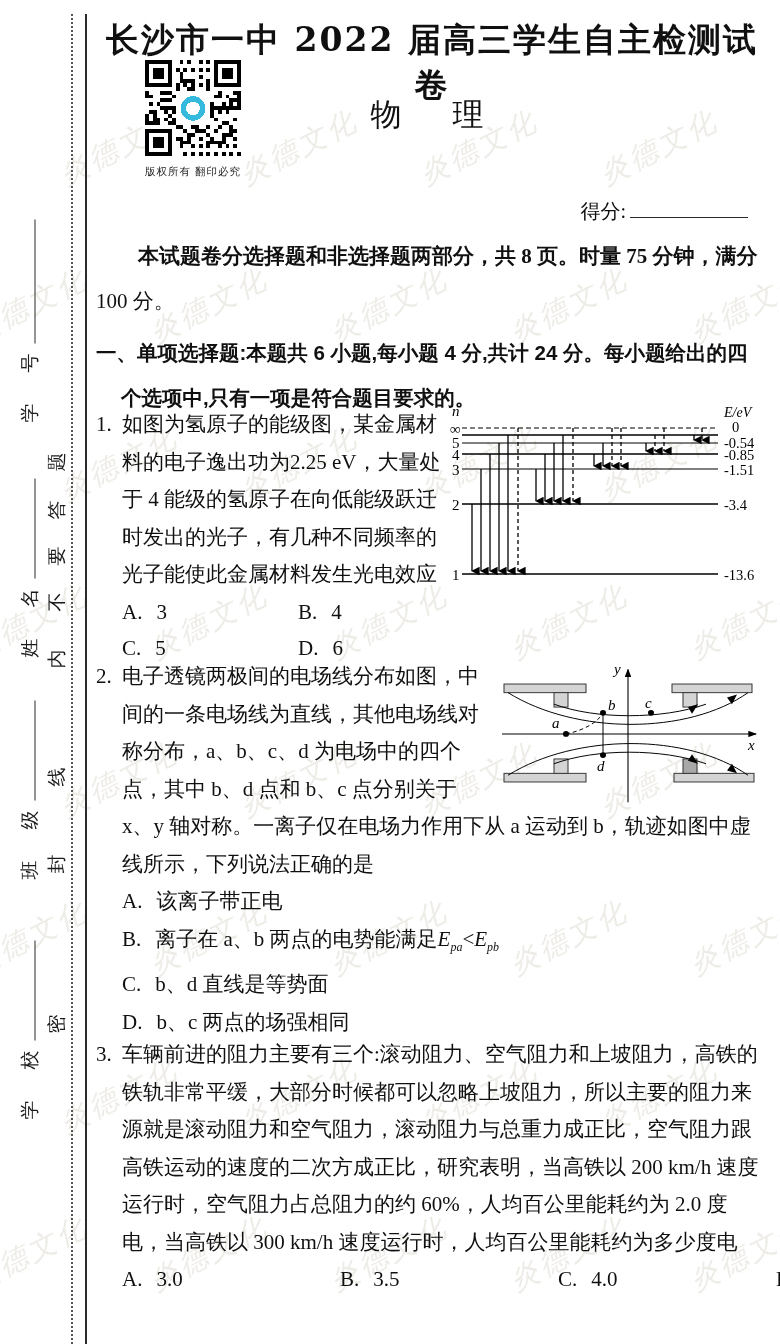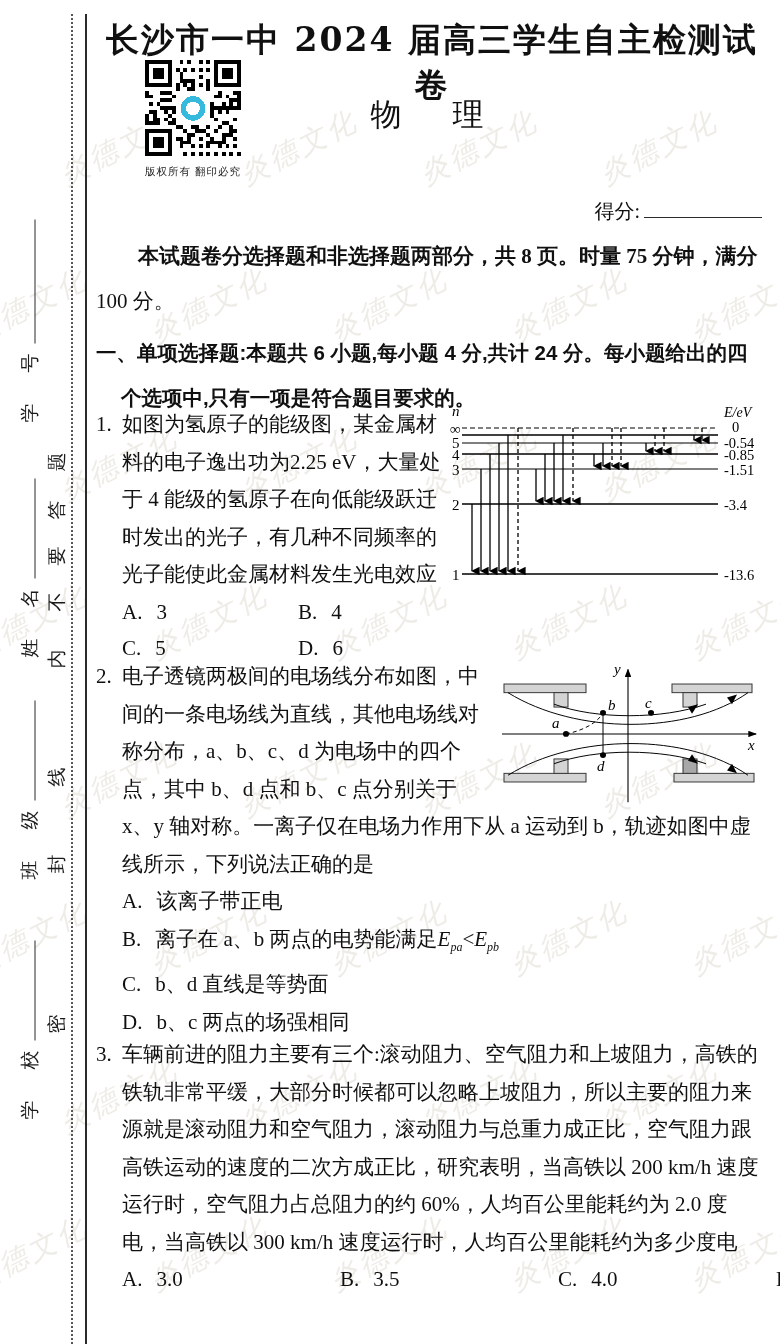--- a/index.html
+++ b/index.html
@@ -18,21 +18,21 @@
   .blank-long{width:124px;}
   .seal-char{position:absolute;left:45px;width:24px;text-align:center;transform:rotate(-90deg);
       font-size:19px;color:#1a1a1a;}
   
   .content{position:absolute;left:96px;top:0;width:672px;height:1344px;}
   .title{position:absolute;top:18px;left:0;width:100%;text-align:center;font-size:33px;font-weight:bold;
       letter-spacing:2px;font-family:"DejaVu Serif","Liberation Serif",serif;}
   .subject{position:absolute;top:94px;left:0;width:100%;text-align:center;font-size:31px;font-weight:normal;letter-spacing:10px;}
   .qr-wrap{position:absolute;left:49px;top:60px;width:100px;}
   .qr-caption{margin-top:5px;font-size:10.5px;letter-spacing:1px;color:#222;font-family:"Liberation Sans",sans-serif;}
-  .score{position:absolute;top:197px;right:6px;font-size:20px;}
+  .score{position:absolute;top:197px;right:20px;font-size:20px;}
   .score .blank{width:118px;}
   .intro{position:absolute;top:234px;left:0;width:670px;font-size:21px;line-height:45px;}
   .intro .ind{text-indent:2em;font-weight:bold;}
   .sec-head{position:absolute;top:330px;left:0;width:672px;font-size:20.5px;line-height:45px;
       font-weight:bold;font-family:"Liberation Sans",sans-serif;}
   .sec-head .l2{padding-left:25px;}
   .q{font-size:21px;line-height:37.5px;}
   .qnum{float:left;margin-left:-26px;}
   .qtext{padding-left:26px;}
   .q1{position:absolute;top:406px;left:0;width:672px;display:flex;}
@@ -118,21 +118,21 @@
   <div class="seal-char" style="top:497px;">答</div>
   <div class="seal-char" style="top:543px;">要</div>
   <div class="seal-char" style="top:589px;">不</div>
   <div class="seal-char" style="top:646px;">内</div>
   <div class="seal-char" style="top:764px;">线</div>
   <div class="seal-char" style="top:851px;">封</div>
   <div class="seal-char" style="top:1011px;">密</div>
 
   <div class="content">
 
-    <div class="title">长沙市一中 2024 届高三学生自主检测试卷</div>
+    <div class="title">长沙市一中 2022 届高三学生自主检测试卷</div>
 
     <div class="qr-wrap">
       <svg width="96" height="96" viewBox="0 0 25 25" shape-rendering="crispEdges">
         <rect x="0" y="0" width="25" height="25" fill="#fff"></rect>
         <g id="qr-g">
             <rect x="9" y="0" width="1" height="1" fill="#000"></rect>
             <rect x="11" y="0" width="1" height="1" fill="#000"></rect>
             <rect x="14" y="0" width="1" height="1" fill="#000"></rect>
             <rect x="16" y="0" width="1" height="1" fill="#000"></rect>
             <rect x="8" y="2" width="1" height="1" fill="#000"></rect>

